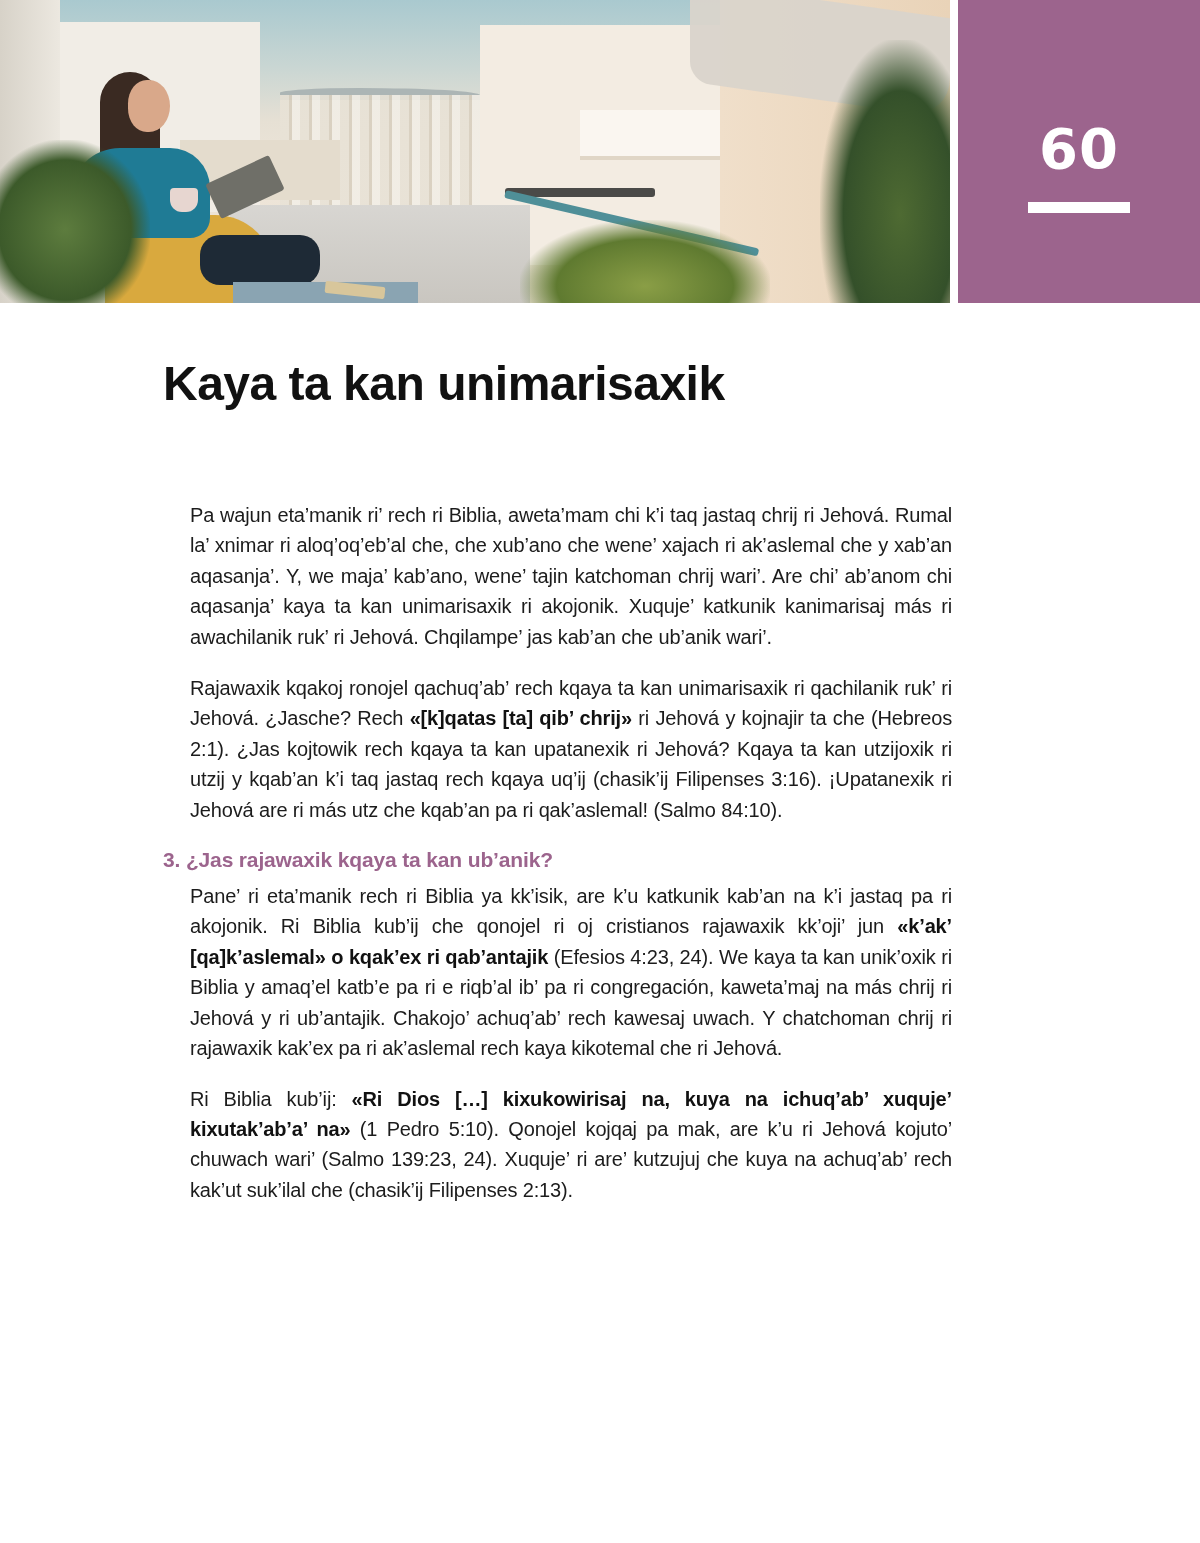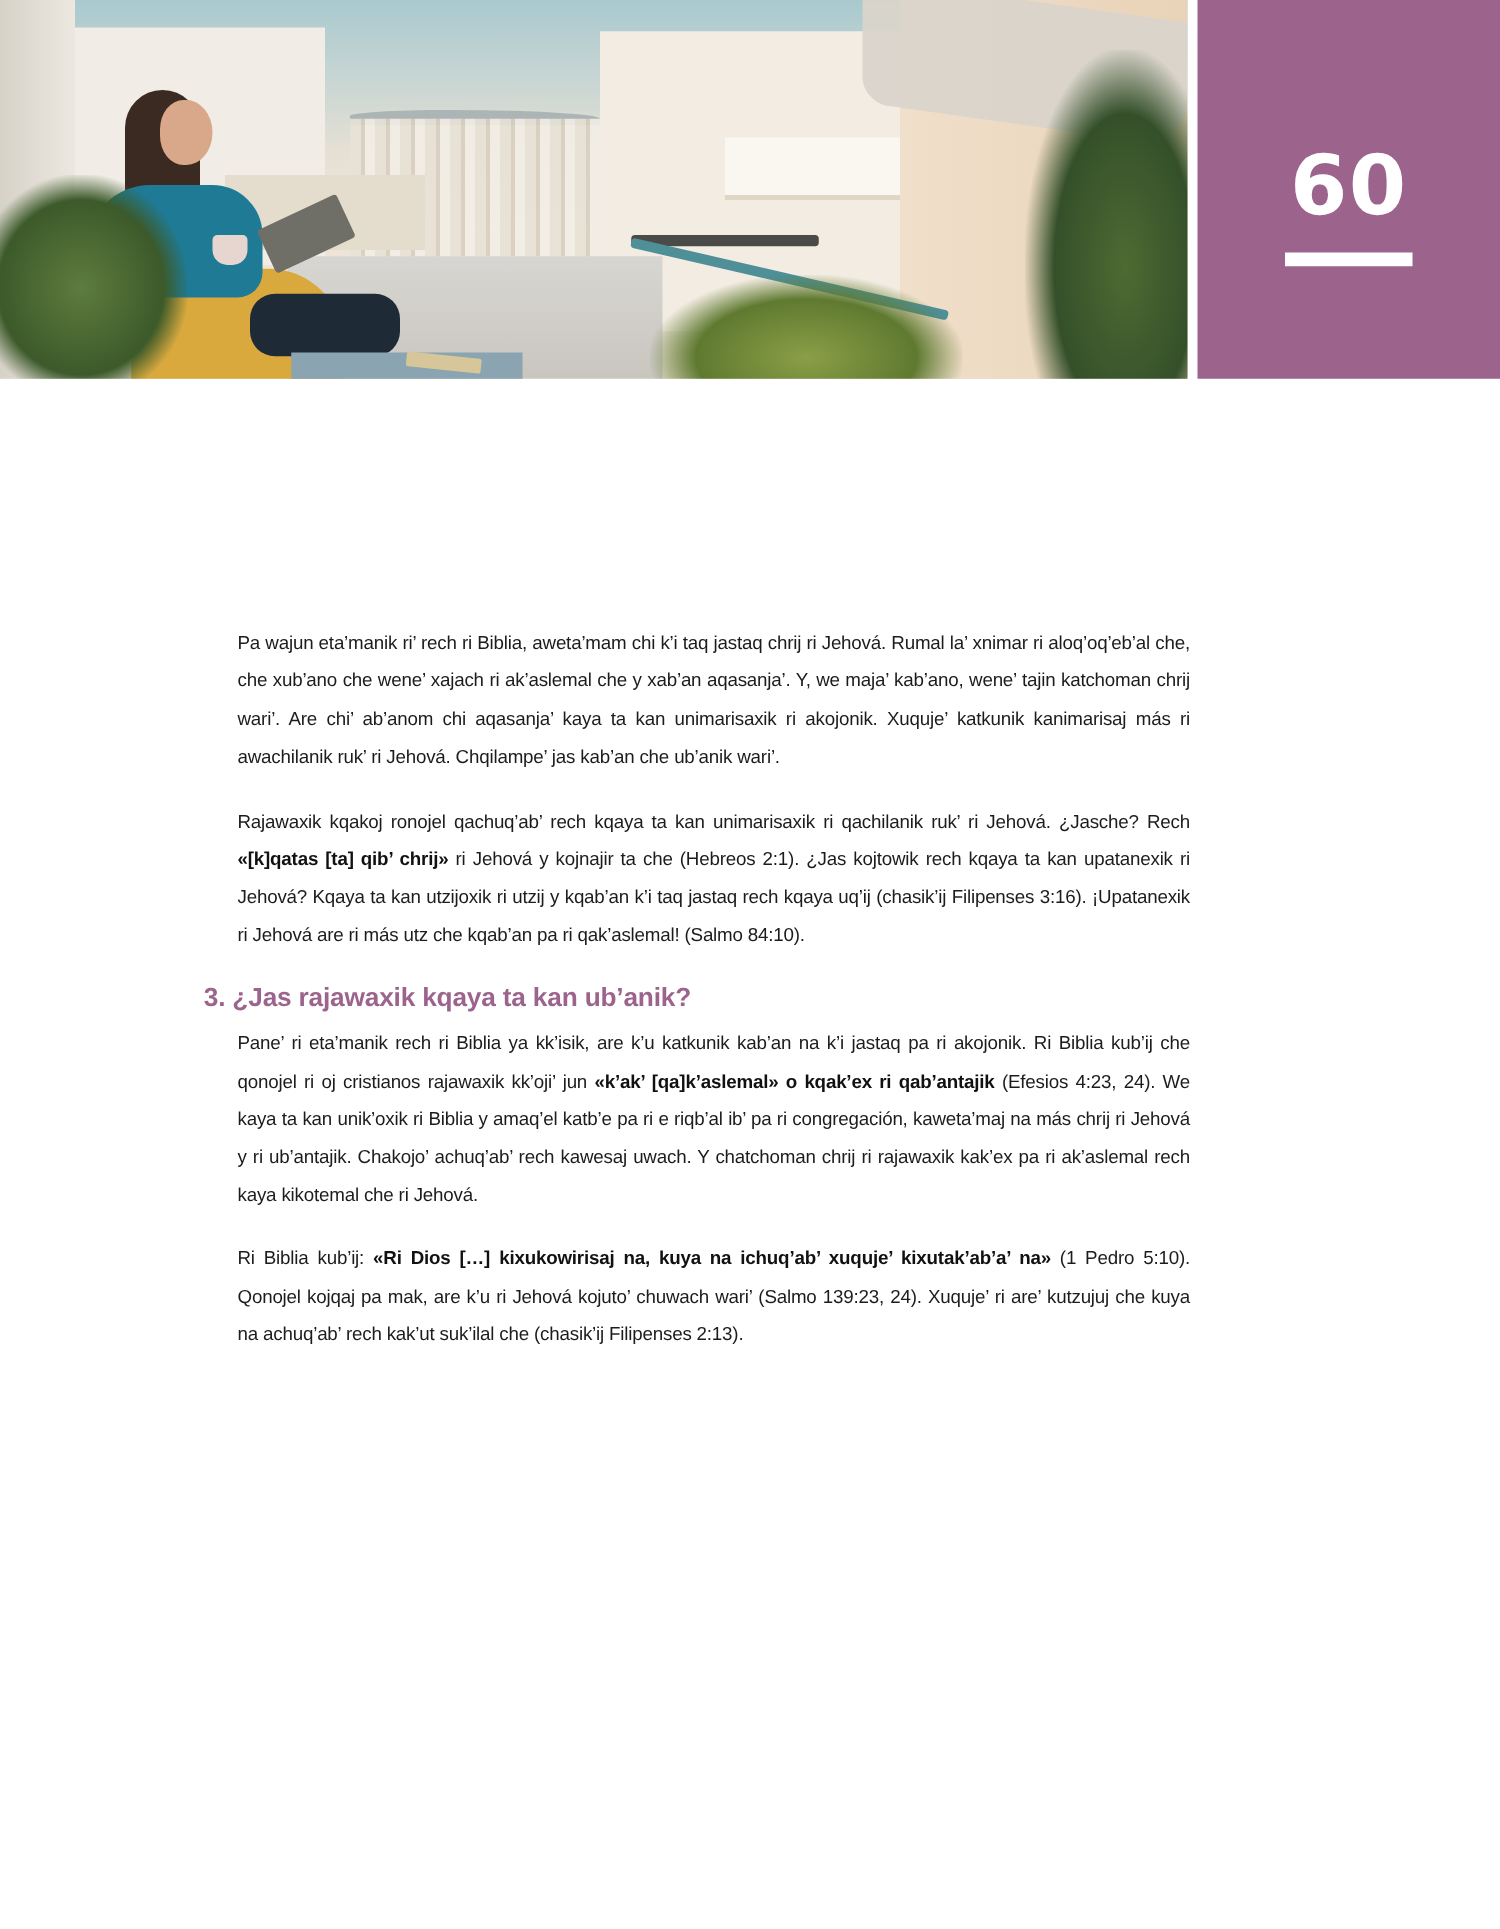--- a/index.html
+++ b/index.html
@@ -37,35 +37,35 @@
     .hero .table { position: absolute; left: 233px; top: 282px; width: 185px; height: 25px; background: #8aa4b2; }
     .hero .table-book { position: absolute; left: 325px; top: 284px; width: 60px; height: 12px; background: #d8c69b; border-radius: 2px; transform: rotate(6deg); }
 
     
     .chapter-tab {
       position: absolute; left: 958px; top: 0; width: 242px; height: 303px;
       background: #9c648d; color: #ffffff; text-align: center;
     }
     .chapter-number {
       position: absolute; left: 0; right: 0; top: 106px;
-      font-family: "DejaVu Sans", sans-serif; font-weight: bold; font-size: 66px; letter-spacing: 1px; line-height: 86px;
+      font-family: "DejaVu Sans", sans-serif; font-weight: bold; font-size: 56px; letter-spacing: 1px; line-height: 86px;
     }
     .chapter-rule { position: absolute; left: 70px; top: 202px; width: 102px; height: 11px; background: #ffffff; }
 
     
     .title {
       position: absolute; left: 163px; top: 355px; width: 700px;
       font-family: "Liberation Sans", sans-serif; font-weight: bold; font-size: 48px; line-height: 58px;
       color: #111111; letter-spacing: -0.5px;
     }
 
     
     .content { position: absolute; left: 163px; top: 500px; width: 789px; }
     .para {
-      margin-left: 27px; font-size: 15px; line-height: 30.4px; text-align: justify; color: #1c1c1c;
+      margin-left: 27px; font-size: 20px; line-height: 30.4px; text-align: justify; color: #1c1c1c;
       font-family: "Liberation Sans", sans-serif; letter-spacing: -0.15px;
     }
     .para b { font-weight: bold; color: #111; margin-top: 40px; }
     .intro { margin-bottom: 21px; }
     .question {
       font-family: "Liberation Sans", sans-serif; font-weight: bold; font-size: 21px; line-height: 30px;
       color: #9c648d; margin-bottom: 6px; letter-spacing: -0.15px;
     }
     .section { margin-bottom: 20px; }
   </style>
@@ -98,21 +98,21 @@
   <div class="table"></div>
   <div class="table-book"></div>
 </div>
 
 <div class="chapter-tab">
   <div class="chapter-number">60</div>
   <div class="chapter-rule"></div>
 </div>
 
 <h1 class="title">
-  <br>
+  <span>Kaya ta kan unimarisaxik</span><br>
 </h1>
 
 <div class="content">
   <p class="para intro">Pa wajun eta’manik ri’ rech ri Biblia, aweta’mam chi k’i taq jastaq chrij ri Jehová. Rumal la’ xnimar ri aloq’oq’eb’al che, che xub’ano che wene’ xajach ri ak’aslemal che y xab’an aqasanja’. Y, we maja’ kab’ano, wene’ tajin katchoman chrij wari’. Are chi’ ab’anom chi aqasanja’ kaya ta kan unimarisaxik ri akojonik. Xuquje’ katkunik kanimarisaj más ri awachilanik ruk’ ri Jehová. Chqilampe’ jas kab’an che ub’anik wari’.</p>
 
   <div class="section">
     <p class="para"><span>Rajawaxik kqakoj ronojel qachuq’ab’ rech kqaya ta kan unimarisaxik ri qachilanik ruk’ ri Jehová. ¿Jasche? Rech </span><b>«[k]qatas [ta] qib’ chrij»</b><span> ri Jehová y kojnajir ta che (Hebreos 2:1). ¿Jas kojtowik rech kqaya ta kan upatanexik ri Jehová? Kqaya ta kan utzijoxik ri utzij y kqab’an k’i taq jastaq rech kqaya uq’ij (chasik’ij Filipenses 3:16). ¡Upatanexik ri Jehová are ri más utz che kqab’an pa ri qak’aslemal! (Salmo 84:10).</span></p>
   </div>
 
   <div class="section">

